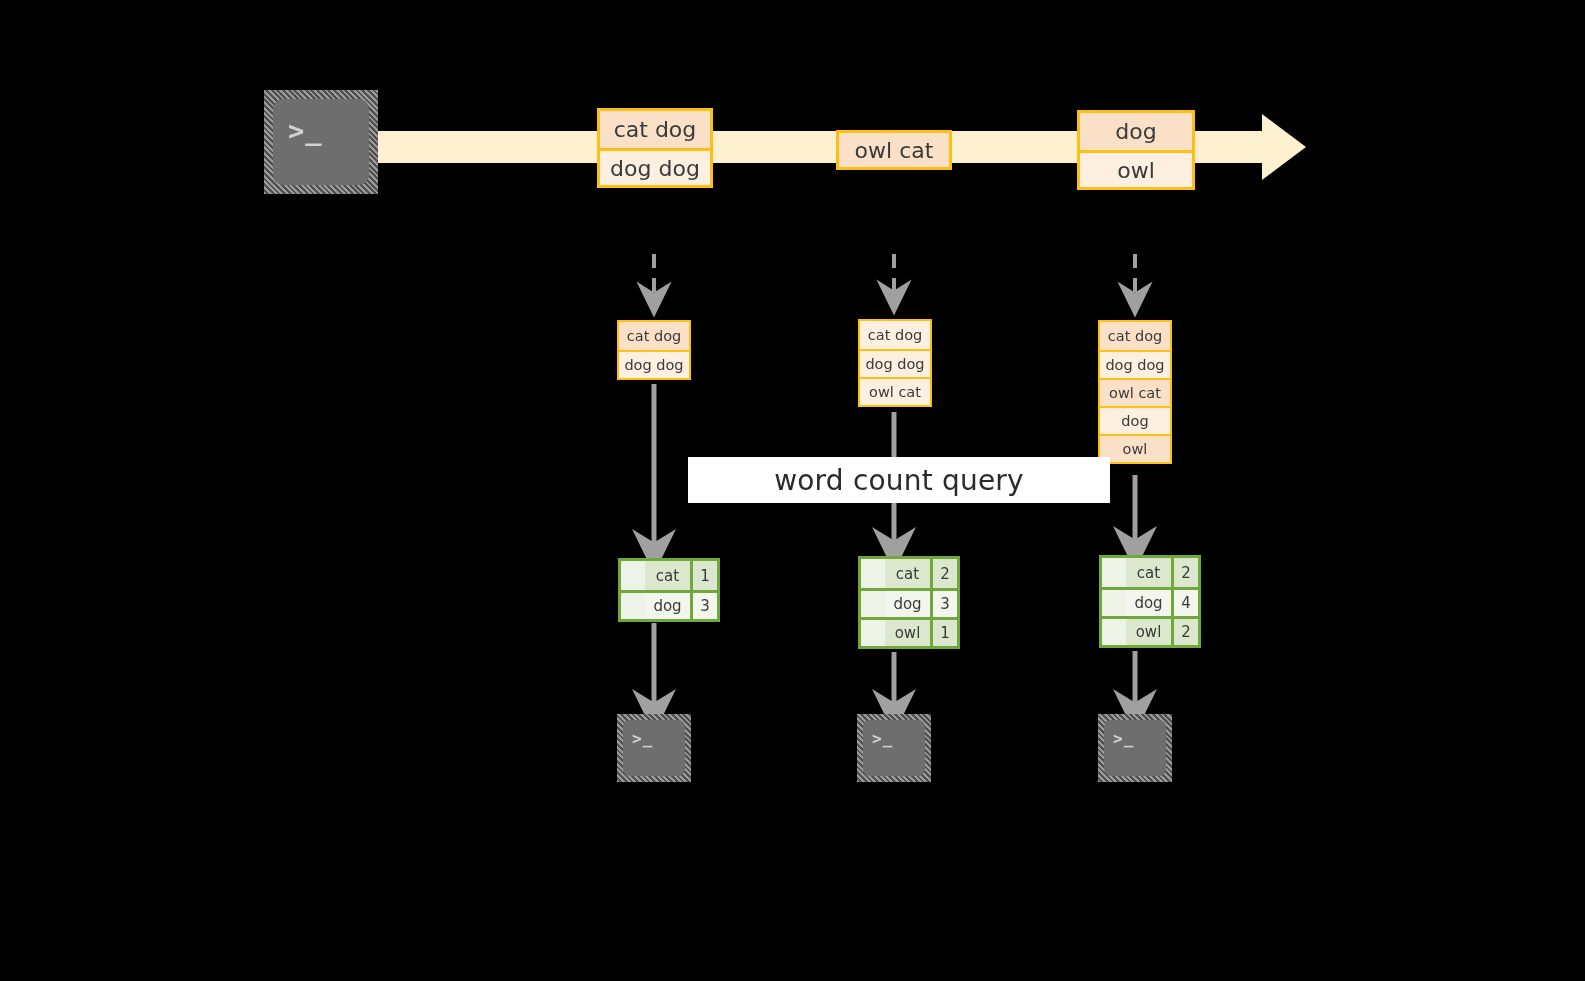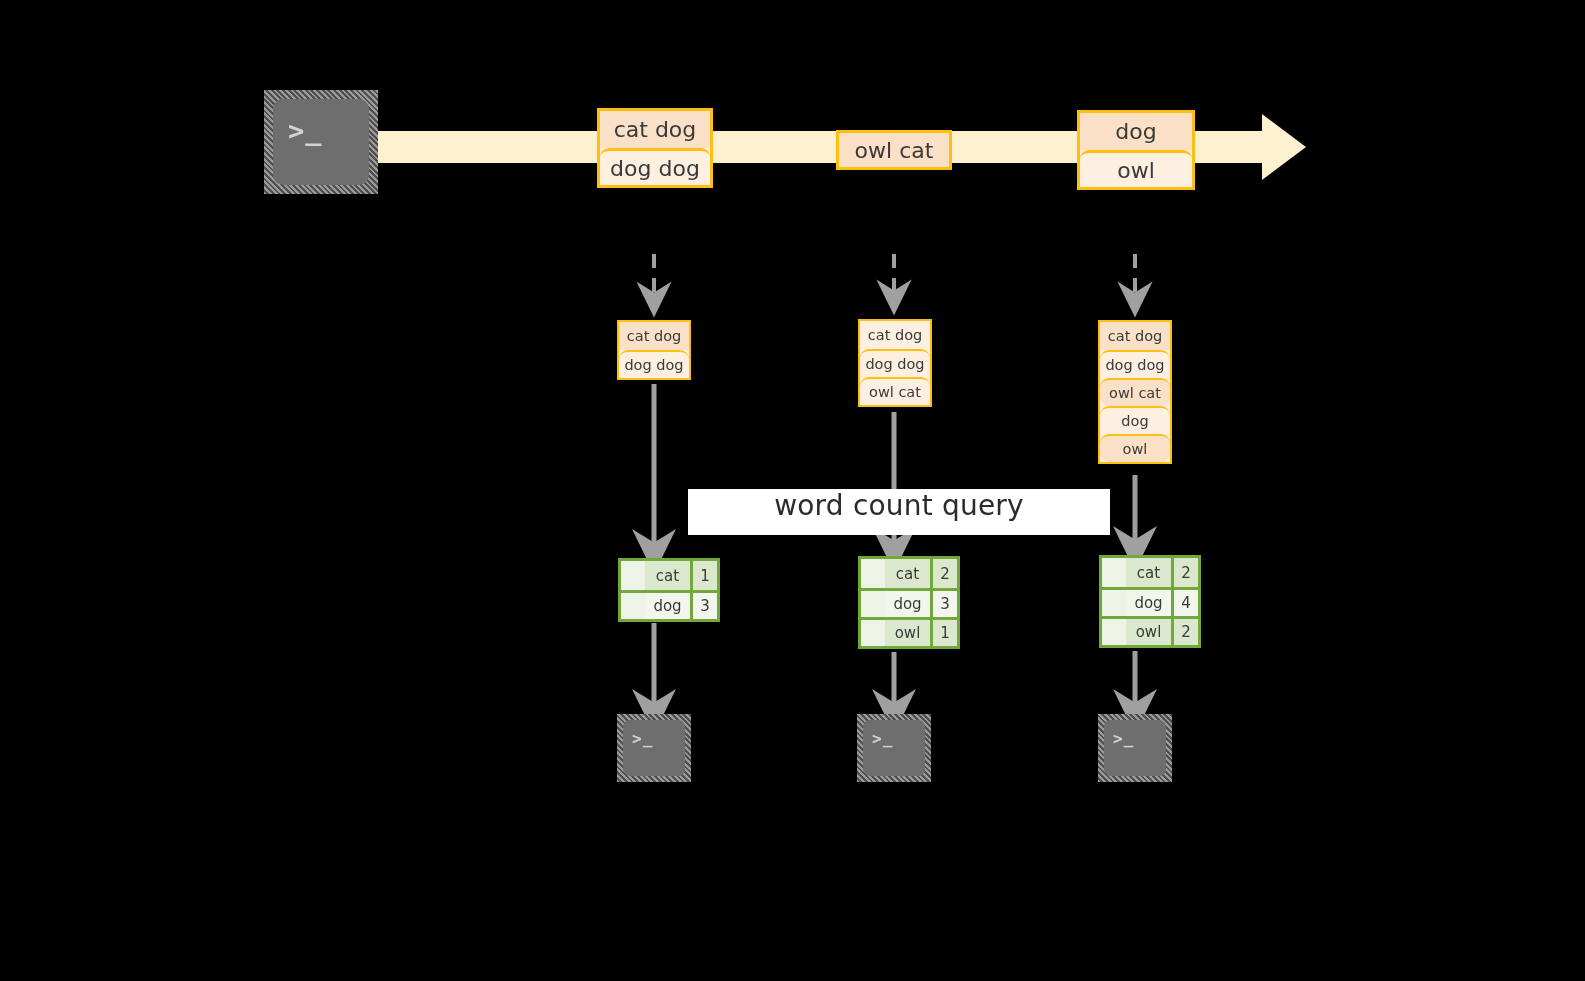--- a/index.html
+++ b/index.html
@@ -50,21 +50,21 @@
     border: 3px solid #FFBF10;
     background: #FDF0E1;
   }
   .obox .row {
     display: flex; align-items: center; justify-content: center;
     color: #3a3a3a;
     background: #FDF0E1;
     white-space: nowrap;
   }
   .obox .row.shade { background: #FBE0C8; }
-  .obox .row + .row { border-top: 3px solid #FFBF10; border-radius: 9px; }
+  .obox .row + .row { border-top: 3px solid #FFBF10; }
 
   
   .obox.big .row { height: 37px; font-size: 22px; }
   .obox.big.single .row { height: 34px; }
 
   
   .obox.sm { border-width: 2px; }
   .obox.sm .row { height: 28px; font-size: 14.5px; }
   .obox.sm .row + .row { border-top: 2px solid #FFBF10; }
 
@@ -84,24 +84,23 @@
   .gbox .gcell.word { width: 45px; margin-left: 24px; }
   .gbox .gcell.cnt  { width: 27px; border-left: 3px solid #70A83C; }
   .gbox .grow:nth-child(odd)  .gcell { background: #DCE8CE; }
   .gbox .grow:nth-child(even) .gcell { background: #F2F6EC; }
 
   
   .qlabel {
     position: absolute;
     background: #FFFFFF;
     color: #2b2b2b;
-    display: flex; align-items: flex-start; justify-content: center;
+    display: flex; align-items: center; justify-content: center;
     font-size: 28px;
     letter-spacing: 0.2px;
-    margin-top: 32px;
   }
 </style>
 </head>
 <body>
 
 <div id="stage">
 
   <svg id="gfx" viewBox="0 0 1585 981" width="1585" height="981">
 
     <defs>

